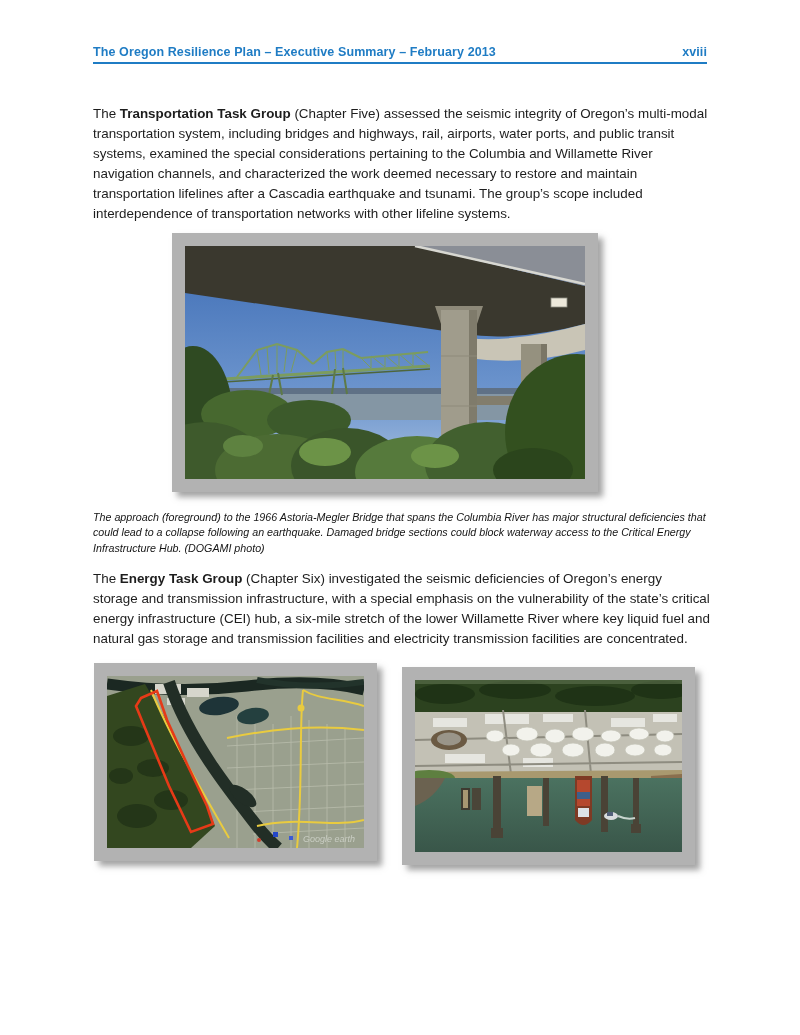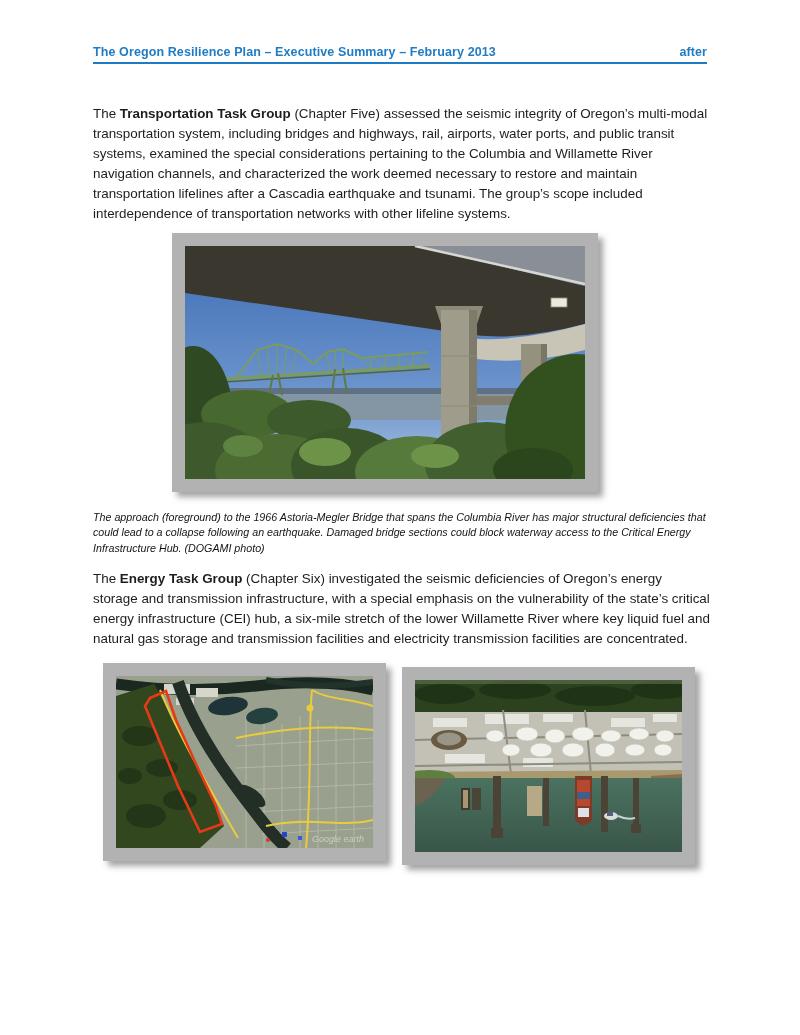--- a/index.html
+++ b/index.html
@@ -18,38 +18,38 @@
     font-size:13.4px; line-height:20px; color:#1d1d1d; text-align:left;
   }
   .p1 { top:91px; }
   .p2 { top:556px; }
   .figure {
     position:absolute; background:#b2b2b2; padding:13px; box-sizing:border-box;
     box-shadow:5px 5px 6px rgba(90,90,90,0.55);
   }
   .figure svg { display:block; }
   .fig-bridge { left:172px; top:233px; }
-  .fig-map    { left:103px;  top:663px; }
+  .fig-map    { left:94px;  top:663px; }
   .fig-aerial { left:402px; top:667px; }
   .caption {
     position:absolute; left:93px; width:617px;
     font-style:italic; font-size:10.7px; line-height:15.8px; color:#141414;
   }
   .cap1 { top:499px; }
   .cap2 { top:888px; text-align:center; }
   .cap2 div { display:block; }
 </style>
 </head>
 <body>
 
 <div class="page">
 
   <div class="doc-header">
     <span>The Oregon Resilience Plan – Executive Summary – February 2013</span>
-    <span>after</span>
+    <span>xviii</span>
   </div>
 
   <p class="body-text p1"><span>The </span><b>Transportation Task Group</b><span> (Chapter Five) assessed the seismic integrity of Oregon’s multi-modal transportation system, including bridges and highways, rail, airports, water ports, and public transit systems, examined the special considerations pertaining to the Columbia and Willamette River navigation channels, and characterized the work deemed necessary to restore and maintain transportation lifelines after a Cascadia earthquake and tsunami. The group’s scope included interdependence of transportation networks with other lifeline systems.</span></p>
 
   <div class="figure fig-bridge">
     <svg width="400" height="233" viewBox="0 0 400 233">
       <defs>
         <linearGradient id="sky" x1="0" y1="0" x2="0" y2="1">
           <stop offset="0" stop-color="#3E6DB5"></stop>
           <stop offset="0.65" stop-color="#6E96CE"></stop>

